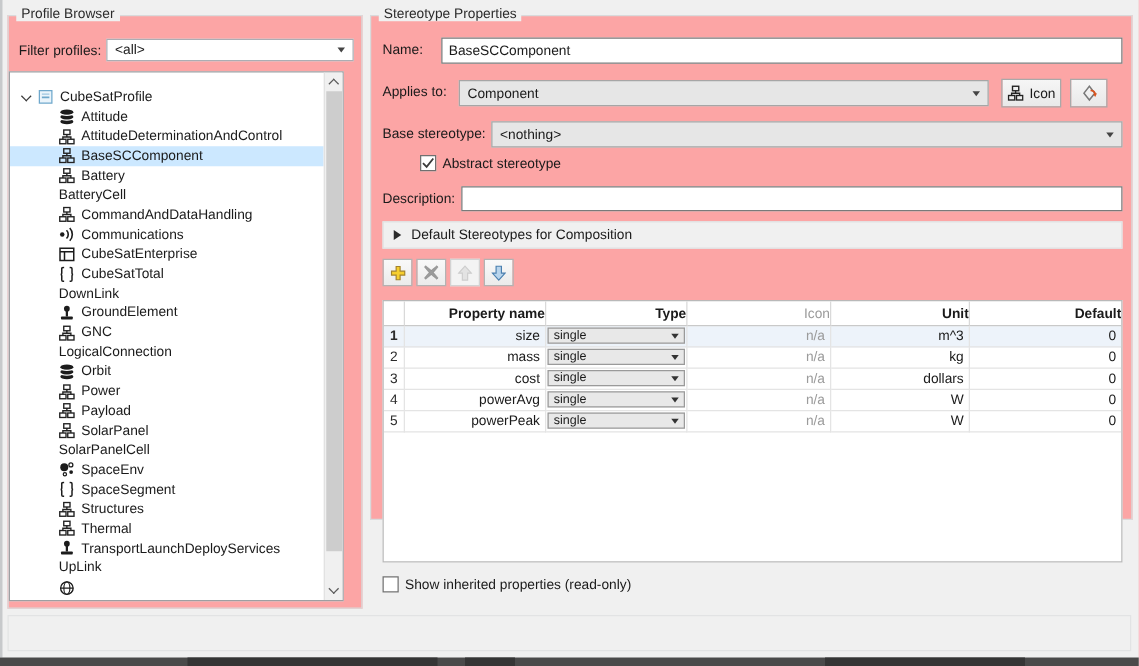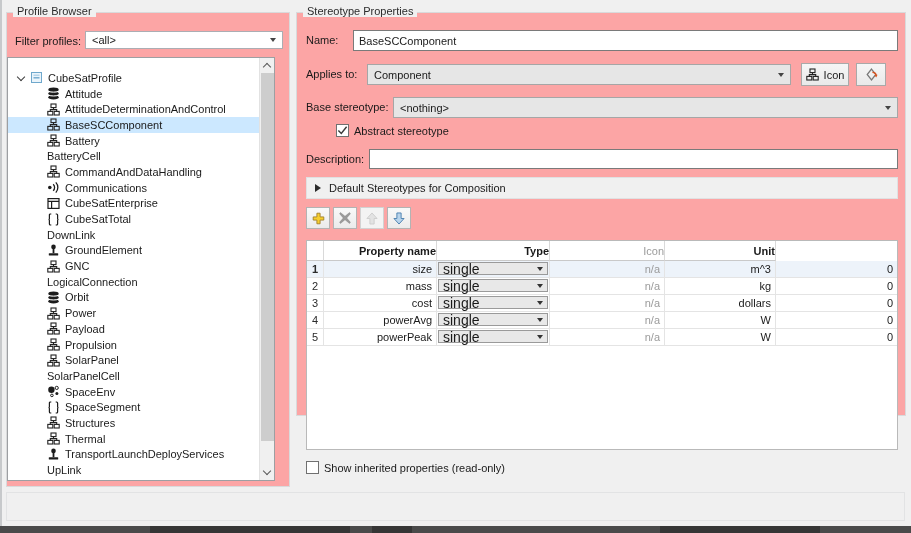--- a/index.html
+++ b/index.html
@@ -77,21 +77,21 @@
   .tgrid { display:grid; grid-template-columns:17px 113px 113px 115px 111px 1fr; }
   .th { height:20px; font-weight:bold; text-align:right; line-height:20px; border-right:1px solid #d9d9d9; border-bottom:1px solid #c9c9c9; white-space:nowrap; overflow:hidden; }
   .th.muted { color:#9b9b9b; font-weight:normal; }
   .tr { height:17px; }
   .td { border-right:1px solid #e4e4e4; border-bottom:1px solid #e4e4e4; line-height:16px; padding:0 4px; white-space:nowrap; overflow:hidden;text-align:right; }
   .td.c-num { text-align:center; padding:0; color:#2b2b2b; }
   .td.c-type { padding:0; }
   .td.muted { color:#9b9b9b; }
   .tr.selected { background:#edf3fa; }
   .tr.selected .c-num { font-weight:bold; }
-  .cell-combo { position:relative; display:flex; align-items:center; margin:1px; height:13px; background:#e8e8e8; border:1px solid #9a9a9a; padding:0 16px 0 4px; font-size:14px; line-height:12px; width:calc(100% - 2px); }
+  .cell-combo { position:relative; display:flex; align-items:center; margin:1px; height:13px; background:#e8e8e8; border:1px solid #9a9a9a; padding:0 16px 0 4px; font-size:10px; line-height:12px; width:calc(100% - 2px); }
   .cell-combo .arrow { position:absolute; right:4px; top:50%; margin-top:-2px; width:0; height:0;
       border-left:3.5px solid transparent; border-right:3.5px solid transparent; border-top:4px solid #333; }
 
   #show-inherited-row { left:9px; top:448px; }
 
   
   #bottom-panel { position:absolute; left:6px; top:492px; width:899px; height:29px; background:#f0f0f0; border:1px solid #e2e3e4; }
   #bottom-bar { position:absolute; left:0; top:526px; width:911px; height:7px; background:#4a4a4a; }
   #bottom-bar .seg { position:absolute; top:0; height:7px; background:#353535; }
 </style>
@@ -298,33 +298,20 @@
                   <rect x="4" y="1" width="5" height="3.6"></rect>
                   <rect x="0.8" y="8.4" width="5" height="3.6"></rect>
                   <rect x="7.2" y="8.4" width="5" height="3.6"></rect>
                   <path d="M6.5 4.6v2M3.3 8.4V6.6h6.4v1.8"></path>
                 </g>
               </svg>
             </span>
             <span class="tree-label">Payload</span>
           </div>
 
-          <div class="tree-row">
-            <span class="tree-icon">
-              <svg viewBox="0 0 13 13">
-                <g fill="none" stroke="#222" stroke-width="1.1">
-                  <rect x="4" y="1" width="5" height="3.6"></rect>
-                  <rect x="0.8" y="8.4" width="5" height="3.6"></rect>
-                  <rect x="7.2" y="8.4" width="5" height="3.6"></rect>
-                  <path d="M6.5 4.6v2M3.3 8.4V6.6h6.4v1.8"></path>
-                </g>
-              </svg>
-            </span>
-            <span class="tree-label">Propulsion</span>
-          </div>
 
           <div class="tree-row">
             <span class="tree-icon">
               <svg viewBox="0 0 13 13">
                 <g fill="none" stroke="#222" stroke-width="1.1">
                   <rect x="4" y="1" width="5" height="3.6"></rect>
                   <rect x="0.8" y="8.4" width="5" height="3.6"></rect>
                   <rect x="7.2" y="8.4" width="5" height="3.6"></rect>
                   <path d="M6.5 4.6v2M3.3 8.4V6.6h6.4v1.8"></path>
                 </g>
@@ -511,20 +498,21 @@
     </div>
   </div>
 
   <div id="prop-table">
     <div class="tgrid">
       <div class="th c-num"></div>
       <div class="th">Property name</div>
       <div class="th">Type</div>
       <div class="th muted">Icon</div>
       <div class="th">Unit</div>
+      <div class="th" style="border-right:none;">Default</div>
     </div>
     <div>
 
         <div class="tr tgrid selected">
           <div class="td c-num">1</div>
           <div class="td">size</div>
           <div class="td c-type">
             <span class="cell-combo">
               <span>single</span>
               <span class="arrow"></span>

